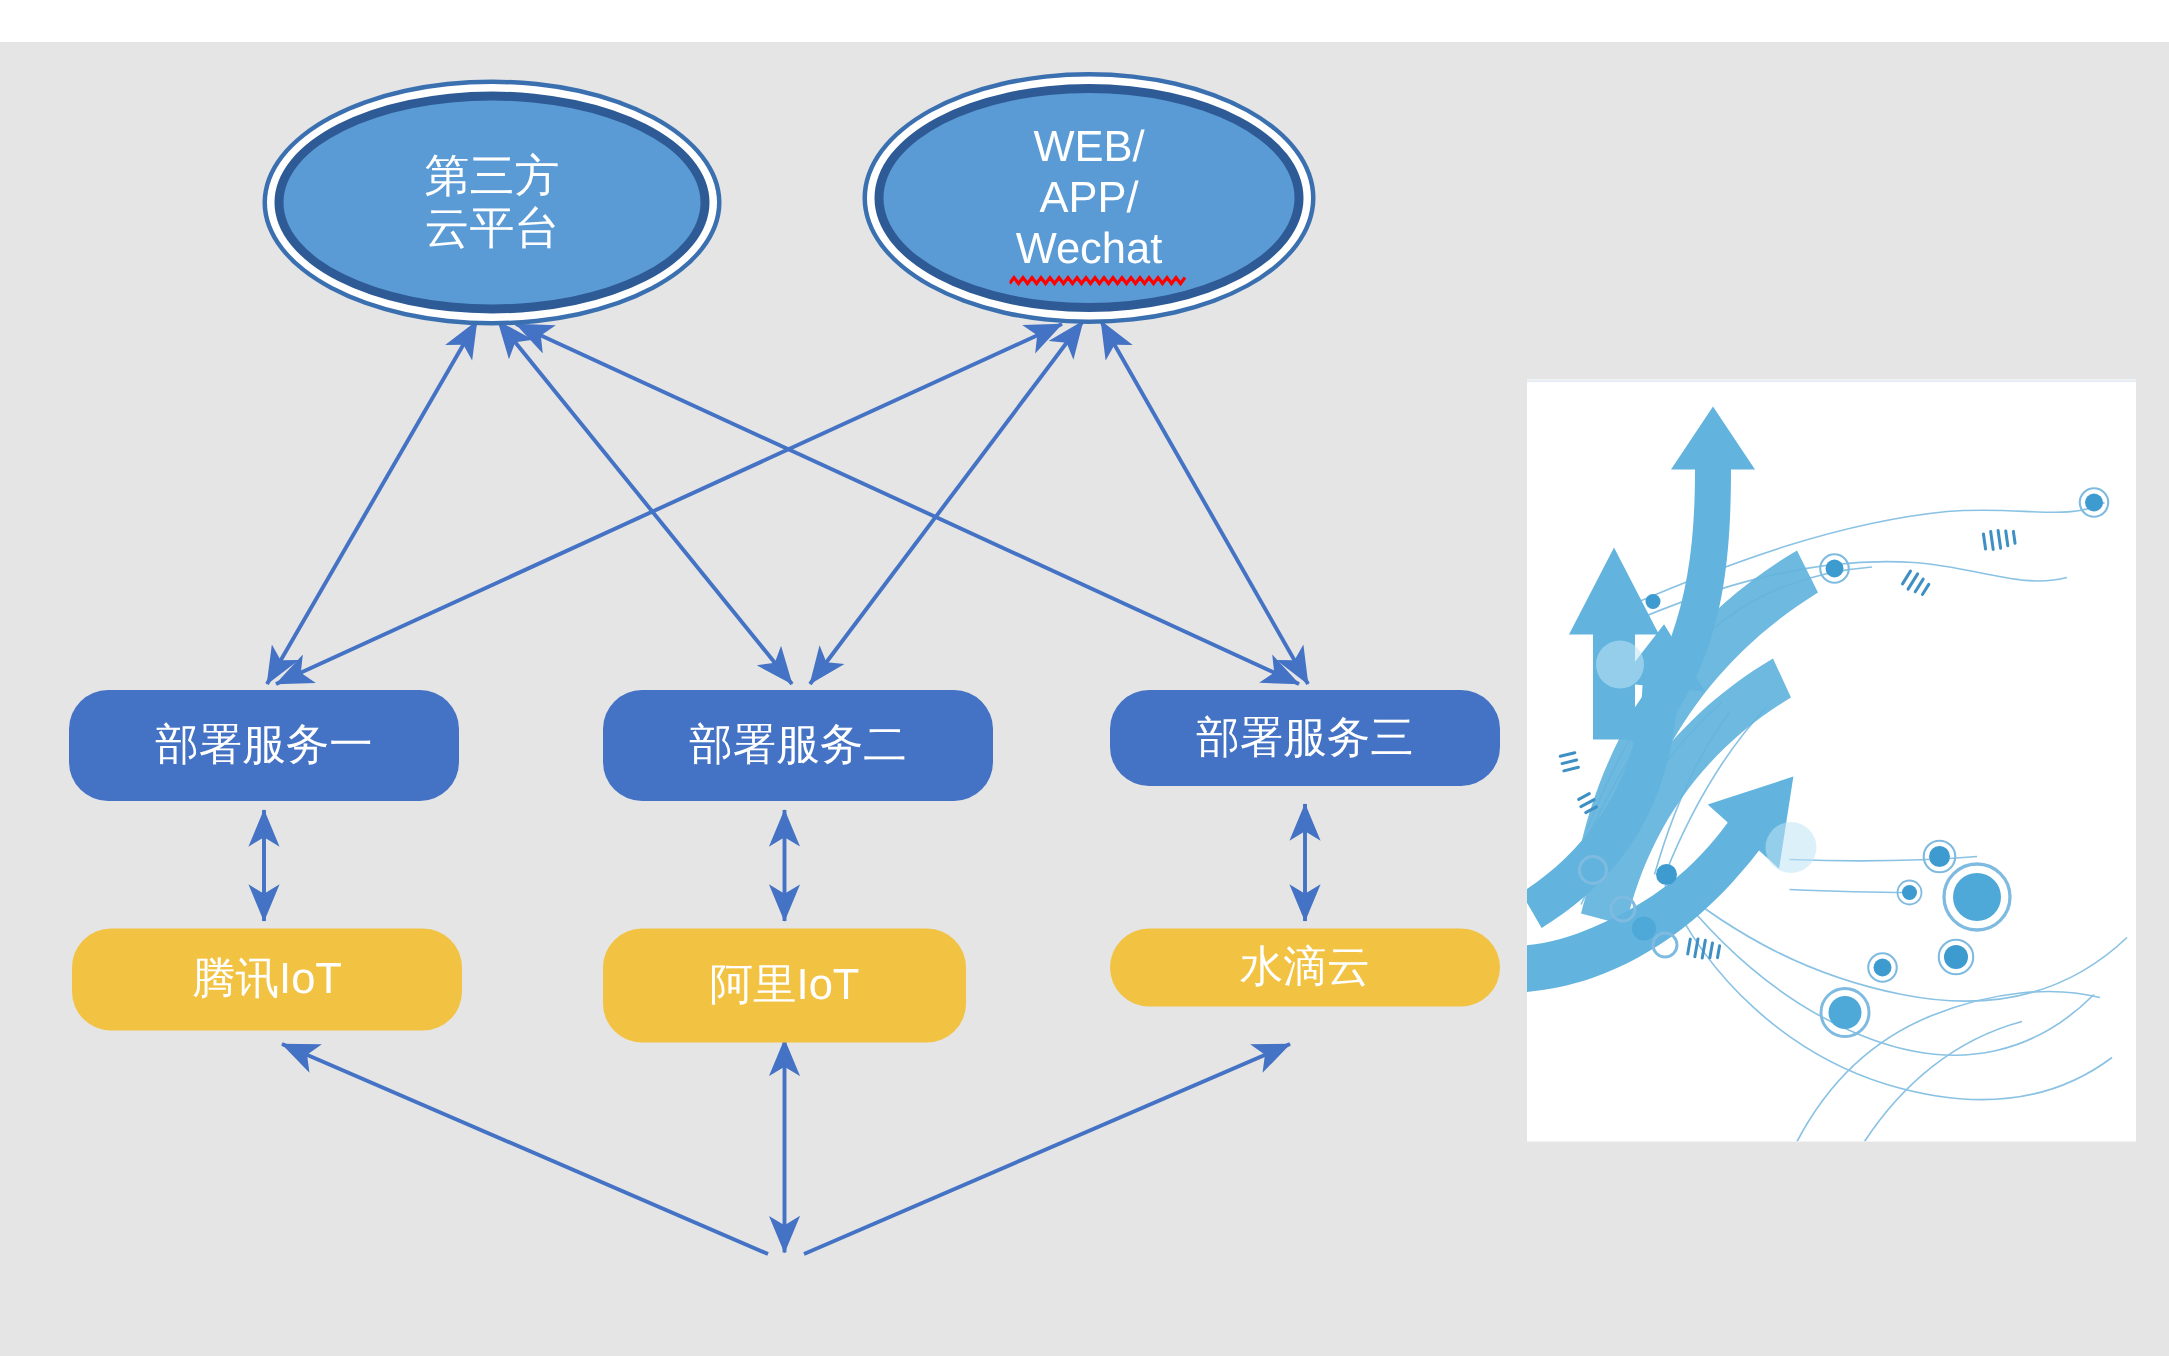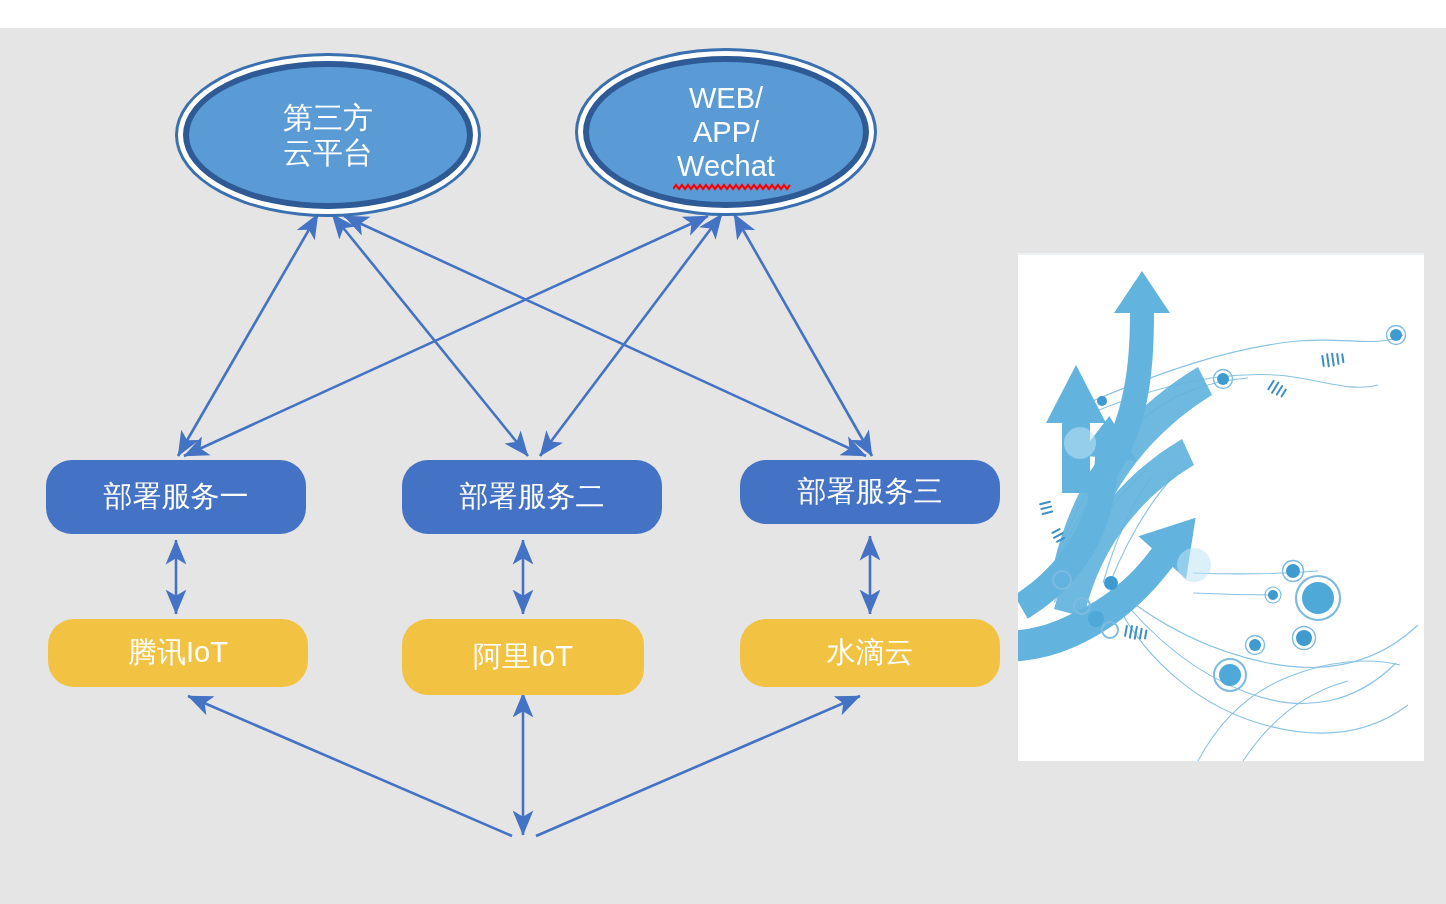--- a/index.html
+++ b/index.html
@@ -145,21 +145,21 @@
   <div class="box-node service" style="left:740px; top:432px; width:260px; height:64px; font-size:29px;">
     <span>部署服务三</span>
   </div>
 
   <div class="box-node iot" style="left:48px; top:591px; width:260px; height:68px; font-size:29px;">
     <span>腾讯IoT</span>
   </div>
   <div class="box-node iot" style="left:402px; top:591px; width:242px; height:76px; font-size:29px;">
     <span>阿里IoT</span>
   </div>
-  <div class="box-node iot" style="left:740px; top:591px; width:260px; height:68px; font-size:29px;">
+  <div class="box-node iot" style="left:740px; top:591px; width:260px; height:52px; font-size:29px;">
     <span>水滴云</span>
   </div>
 
 
   <div id="decor" style="left:1018px; top:225px; width:406px; height:508px;">
     <svg width="406" height="508" viewBox="0 0 406 508" xmlns="http://www.w3.org/2000/svg">
       <rect x="0" y="0" width="406" height="508" fill="#ffffff"></rect>
       <line x1="0" y1="1" x2="406" y2="1" stroke="#E8EEF3" stroke-width="1.5"></line>
 
       <g fill="none" stroke="#8AC2E4" stroke-width="1.1">

